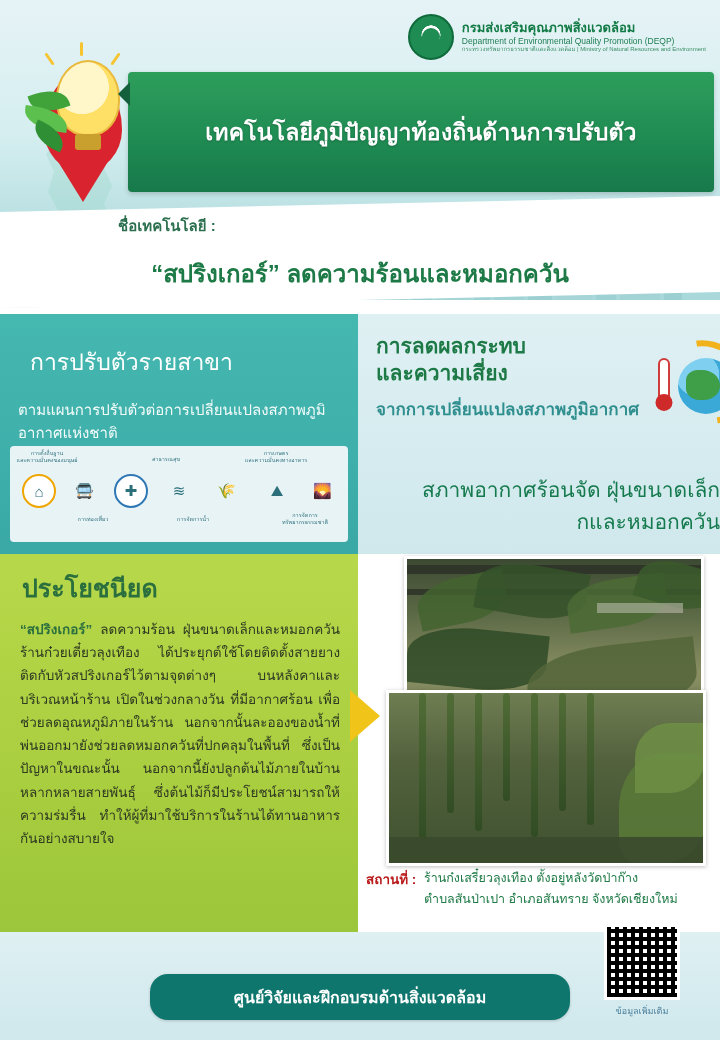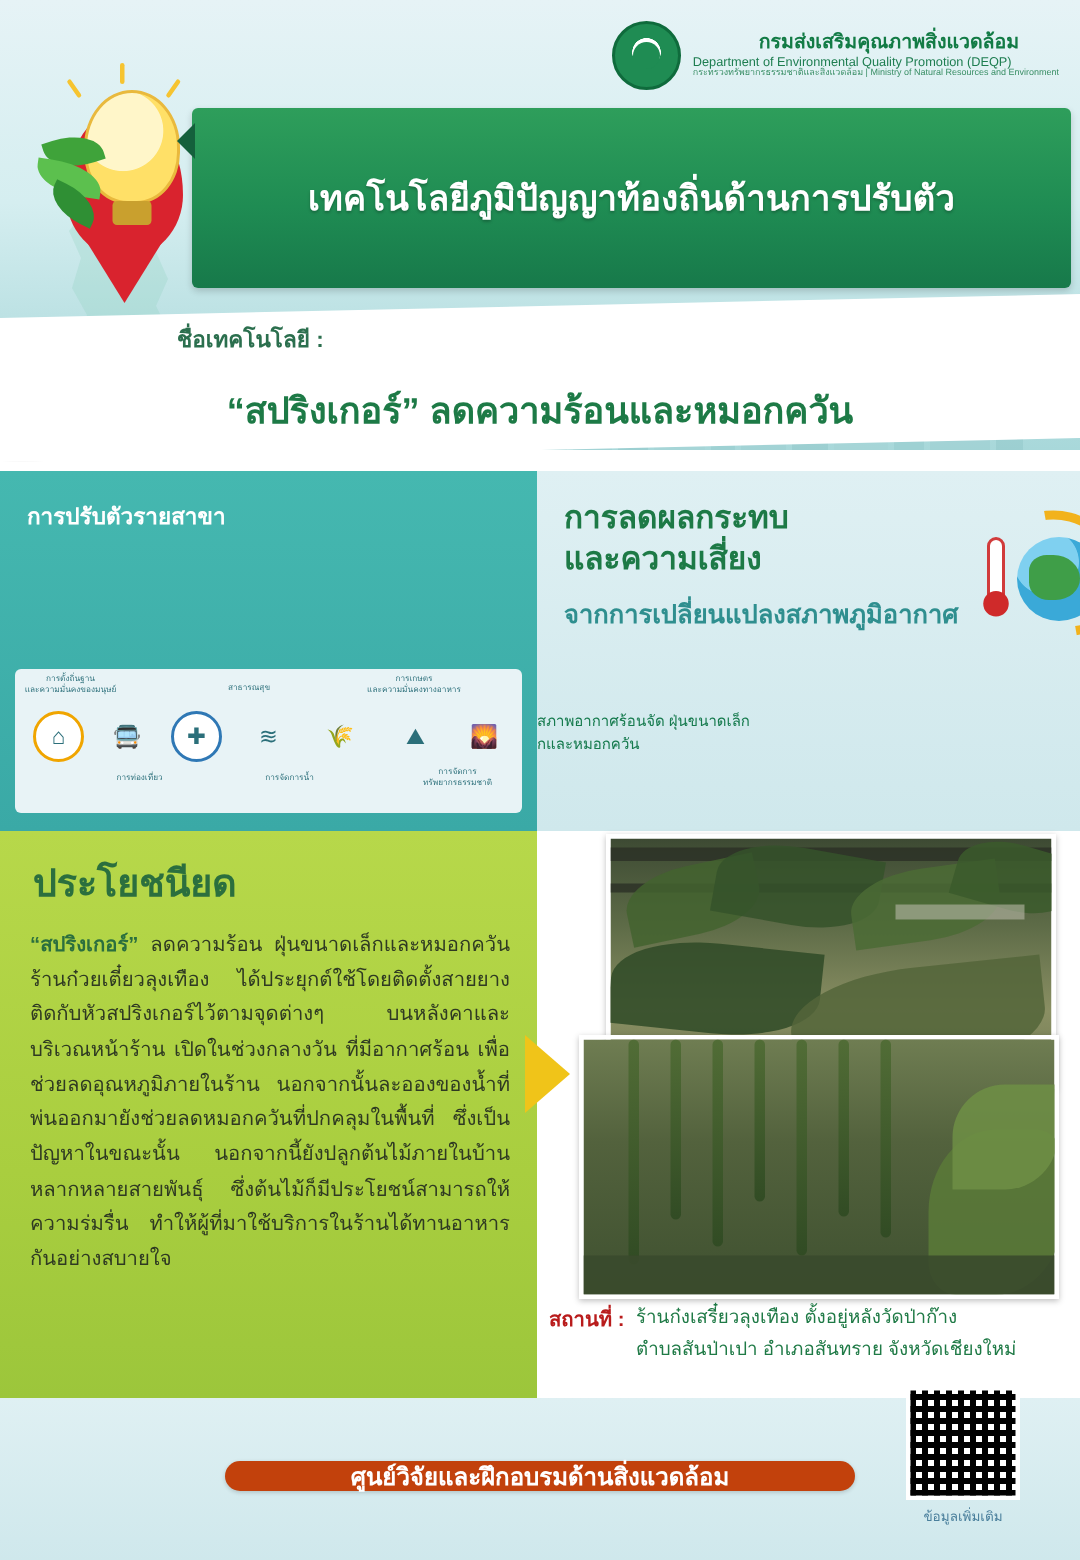--- a/index.html
+++ b/index.html
@@ -52,21 +52,21 @@
     width:46px; height:46px; border-radius:50%;
     background:radial-gradient(circle at 50% 45%, #ffffff 0 30%, #1f8c53 31% 74%, #0f6b3c 75% 100%);
     border:2px solid #0f6b3c; position:relative; flex:none;
   }
   .seal:after {
     content:""; position:absolute; left:50%; top:50%; width:18px; height:18px;
     transform:translate(-50%,-50%);
     background:#1f8c53; border-radius:50% 50% 50% 0;
   }
   .dept-text { color:#1b6b45; line-height:1.22; }
-  .dept-th { font-size:13px; font-weight:bold; color:#127b45;margin-left:44px; }
+  .dept-th { font-size:13px; font-weight:bold; color:#127b45; }
   .dept-en { font-size:8.5px; color:#1d7d50; }
   .dept-sub { font-size:6px; color:#3a8f66; }
 
   
   .bulb-wrap { position:absolute; left:22px; top:42px; width:120px; height:180px; }
   .pin {
     position:absolute; left:22px; top:30px; width:78px; height:100px;
     background:#d9232e; border-radius:50% 50% 50% 50%/58% 58% 42% 42%;
   }
   .pin:after {
@@ -107,21 +107,21 @@
     font-size:24px; font-weight:bold; color:#1d7a46;
   }
 
   
   .col-left {
     position:absolute; left:0; top:314px; width:358px; height:240px;
     background:linear-gradient(180deg,#45b8b0 0%, #3aa9a6 100%);
     color:#ffffff;
   }
   .col-left h2 {
-    margin:0; padding:18px 0 6px 18px; font-size:15px; font-weight:bold; color:#ffffff;
+    margin:12px; padding:18px 0 6px 18px; font-size:23px; font-weight:normal; color:#ffffff;
   }
   .col-left p {
     margin:0; padding:0 18px; font-size:15px; line-height:1.55; color:#f2fbfa;
   }
   .icon-panel {
     position:absolute; left:10px; top:132px; width:338px; height:96px;
     background:#e8f3f6; border-radius:4px; overflow:hidden;
   }
   .icon-panel .cap {
     position:absolute; font-size:5.5px; color:#2b6f7a; text-align:center; line-height:1.25;
@@ -138,22 +138,22 @@
     position:absolute; left:358px; top:314px; width:434px; height:240px;
     background:linear-gradient(180deg,#dff0f3 0%, #cfe8ec 100%);
   }
   .col-right h2 {
     margin:0; padding:18px 18px 4px 18px; font-size:21px; font-weight:bold; color:#1d7a46; line-height:1.3;
   }
   .col-right .sub {
     margin:0; padding:4px 18px 0 18px; font-size:17px; color:#2f8f8f; font-weight:bold;
   }
   .col-right .note {
-    position:absolute; left:0; top:160px; width:362px; text-align:left;
-    font-size:10px; color:#157a4d; line-height:1.5;
+    position:absolute; left:0; top:160px; width:362px; text-align:right;
+    font-size:21px; color:#157a4d; line-height:1.5;
   }
   .globe-ill { position:absolute; right:26px; top:20px; width:110px; height:90px; }
   .globe {
     position:absolute; left:22px; top:24px; width:56px; height:56px; border-radius:50%;
     background:radial-gradient(circle at 35% 30%, #7fd0f0 0 40%, #3aa9d8 41% 100%);
   }
   .globe:after {
     content:""; position:absolute; left:8px; top:12px; width:34px; height:30px;
     background:#3f9e48; border-radius:40% 60% 55% 45%;
   }
@@ -230,22 +230,22 @@
     position:absolute; left:588px; top:1004px; width:108px; text-align:center;
     font-size:9px; color:#4a7f9c;
   }
 
   
   .footer-bar {
     position:absolute; left:0; top:932px; width:720px; height:108px;
     background:linear-gradient(180deg,#dff0f3 0%, #cfe8ec 100%);
   }
   .footer-pill {
-    position:absolute; left:150px; top:974px; width:420px; height:20px;
-    background:#c2410c; border-radius:18px;
+    position:absolute; left:150px; top:974px; width:420px; height:46px;
+    background:#0f766e; border-radius:18px;
     display:flex; align-items:center; justify-content:center;
     color:#ffffff; font-size:16px; font-weight:bold;
     box-shadow:0 1px 3px rgba(0,0,0,.18);
   }
 </style>
 </head>
 <body>
 
 <div class="poster">
 
@@ -302,20 +302,21 @@
       </div>
     </div>
   </div>
 
   <div class="name-strip"></div>
   <div class="name-label">ชื่อเทคโนโลยี :</div>
   <div class="name-value">“สปริงเกอร์” ลดความร้อนและหมอกควัน</div>
 
   <div class="col-left">
     <h2>การปรับตัวรายสาขา</h2>
+    <p>ตามแผนการปรับตัวต่อการเปลี่ยนแปลงสภาพภูมิอากาศแห่งชาติ</p>
 
     <div class="icon-panel">
       <div class="cap" style="left:4px; top:4px; width:66px; white-space:pre-line;">การตั้งถิ่นฐาน
 และความมั่นคงของมนุษย์</div>
       <div class="cap" style="left:128px; top:10px; width:56px;">สาธารณสุข</div>
       <div class="cap" style="left:228px; top:4px; width:76px; white-space:pre-line;">การเกษตร
 และความมั่นคงทางอาหาร</div>
 
       <div class="ic" style="left:12px; top:28px;">⌂</div>
       <div class="ic plain" style="left:58px; top:28px;">🚍</div>

